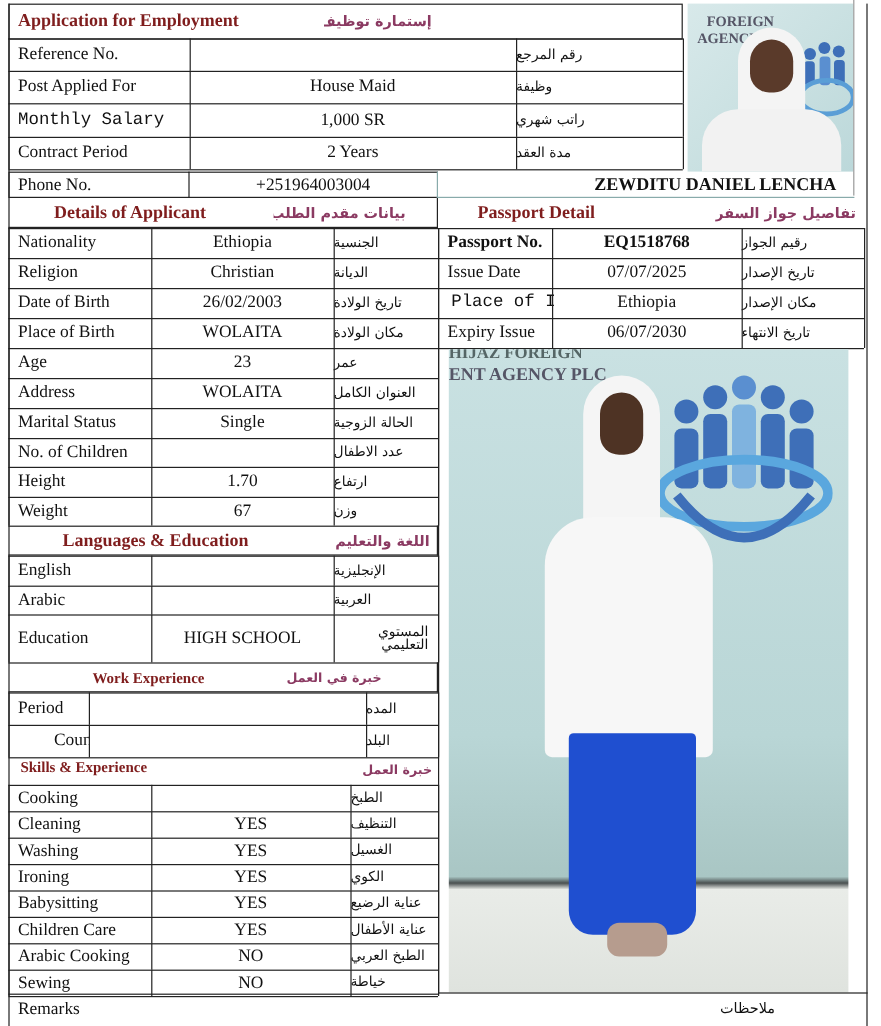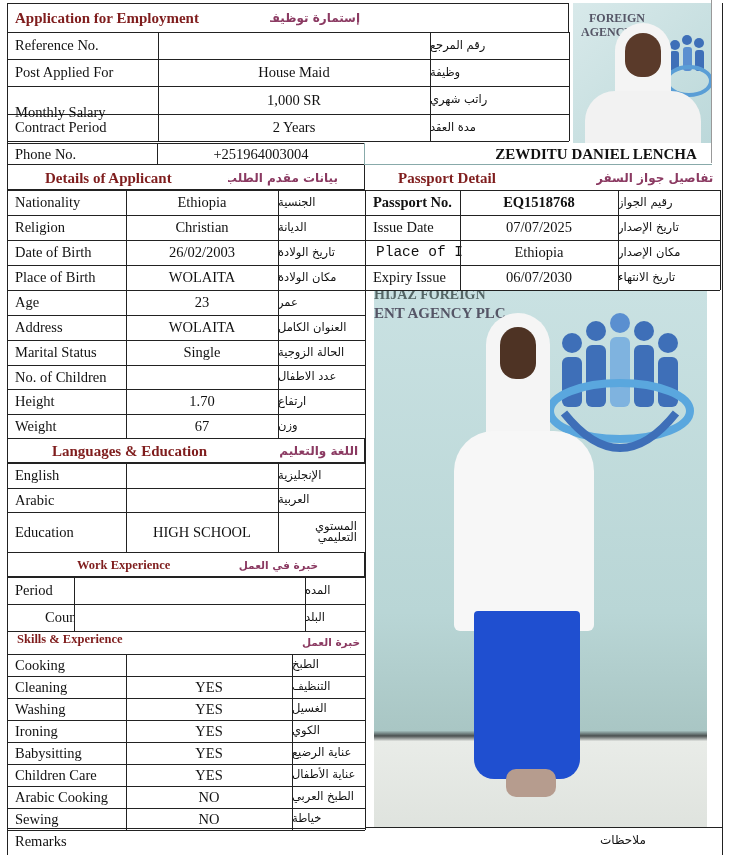--- a/index.html
+++ b/index.html
@@ -40,21 +40,21 @@
     <div class="abs" style="left:7px;top:59px;width:562px;height:27px;"></div>
     <div class="cell l" style="left:7px;top:59px;width:151px;height:27px;">Post Applied For</div>
     <div class="vline" style="left:7px;top:59px;height:27px;"></div>
     <div class="cell c" style="left:158px;top:59px;width:272px;height:27px;">House Maid</div>
     <div class="vline" style="left:158px;top:59px;height:27px;"></div>
     <div class="cell ar r" style="left:430px;top:59px;width:139px;height:27px;">وظيفة</div>
     <div class="vline" style="left:430px;top:59px;height:27px;"></div>
     <div class="vline" style="left:569px;top:59px;height:27px;"></div>
     <div class="hline" style="left:7px;top:86px;width:562px;"></div>
     <div class="abs" style="left:7px;top:86px;width:562px;height:28px;"></div>
-    <div class="cell l" style="left:7px;top:98px;width:151px;height:28px;">Monthly Salary</div>
+    <div class="cell l" style="left:7px;top:86px;width:151px;height:28px;font-family:Liberation Mono, monospace;">Monthly Salary</div>
     <div class="vline" style="left:7px;top:86px;height:28px;"></div>
     <div class="cell c" style="left:158px;top:86px;width:272px;height:28px;">1,000 SR</div>
     <div class="vline" style="left:158px;top:86px;height:28px;"></div>
     <div class="cell ar r" style="left:430px;top:86px;width:139px;height:28px;">راتب شهري</div>
     <div class="vline" style="left:430px;top:86px;height:28px;"></div>
     <div class="vline" style="left:569px;top:86px;height:28px;"></div>
     <div class="hline" style="left:7px;top:114px;width:562px;"></div>
     <div class="abs" style="left:7px;top:114px;width:562px;height:27px;"></div>
     <div class="cell l" style="left:7px;top:114px;width:151px;height:27px;">Contract Period</div>
     <div class="vline" style="left:7px;top:114px;height:27px;"></div>

